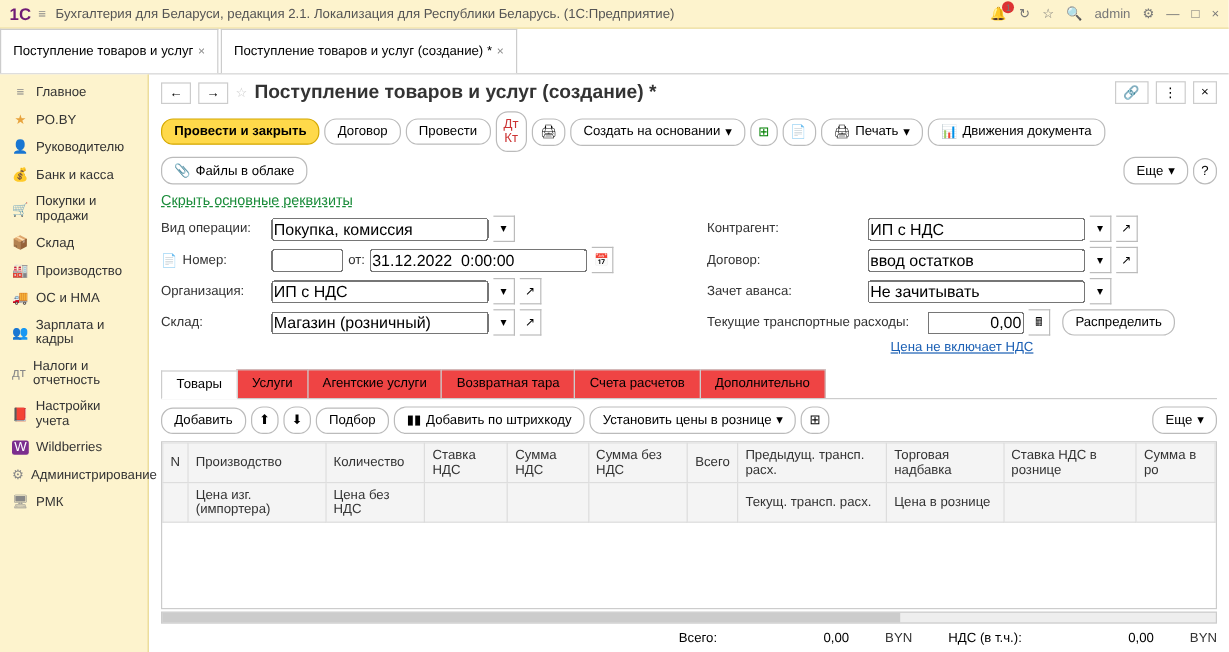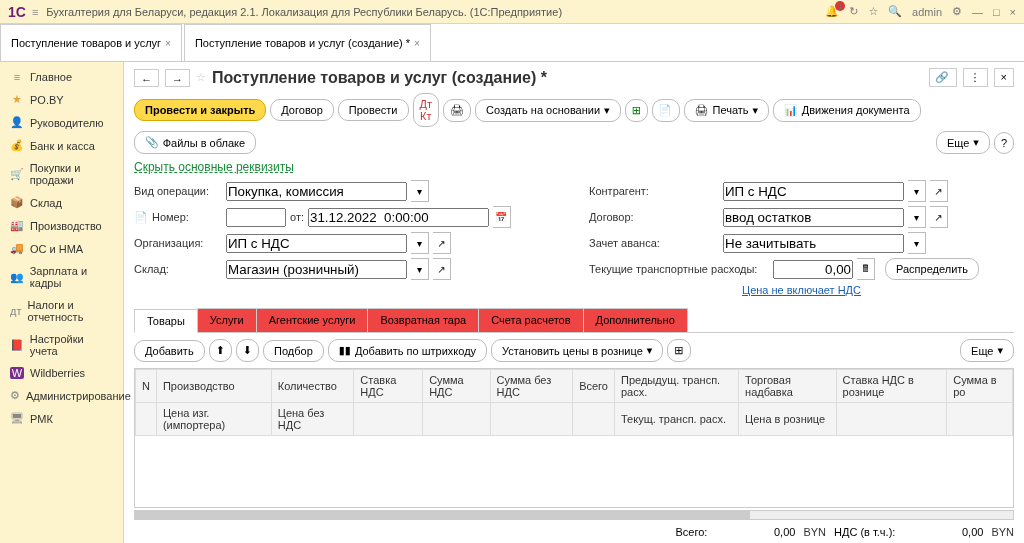--- a/index.html
+++ b/index.html
@@ -37,21 +37,21 @@
 .frow .lbl-w { width: 88px; }
 .link-blue { color: #1a5fb4; text-decoration: underline; cursor: pointer; text-align: center; display: block; margin: 4px 0; }
 .subtabs { display: flex; border-bottom: 1px solid #ccc; margin-top: 8px; }
 .subtab { padding: 5px 12px; border: 1px solid #ccc; border-bottom: none; background: #ef4444; cursor: pointer; font-size: 11px; margin-right: -1px; }
 .subtab.active { background: #fff; border-bottom: 1px solid #fff; position: relative; top: 1px; }
 .subtoolbar { display: flex; gap: 4px; padding: 6px 0; align-items: center; }
 .subtoolbar .spacer { flex: 1; }
 .table-wrap { border: 1px solid #ccc; height: 140px; overflow: auto; }
 table { width: 100%; border-collapse: collapse; font-size: 11px; }
 th { background: #f4f4f4; border: 1px solid #ddd; padding: 4px 6px; text-align: left; font-weight: normal; color: #333; }
-.totals { display: flex; justify-content: flex-end; gap: 8px; align-items: center; padding: 6px 0; font-size: 11px; }
+.totals { display: flex; justify-content: flex-end; gap: 30px; align-items: center; padding: 6px 0; font-size: 11px; }
 .totals .val { width: 80px; text-align: right; }
 .currency { color: #333; }
 .scroll-track { height: 10px; background: #eee; border: 1px solid #ccc; margin-top: 2px; position: relative; }
 .scroll-thumb { position: absolute; height: 100%; background: #ccc; width: 70%; left: 0; }
 </style>
 </head>
 <body>
 
 <div class="titlebar">
   <span class="logo">1C</span>

